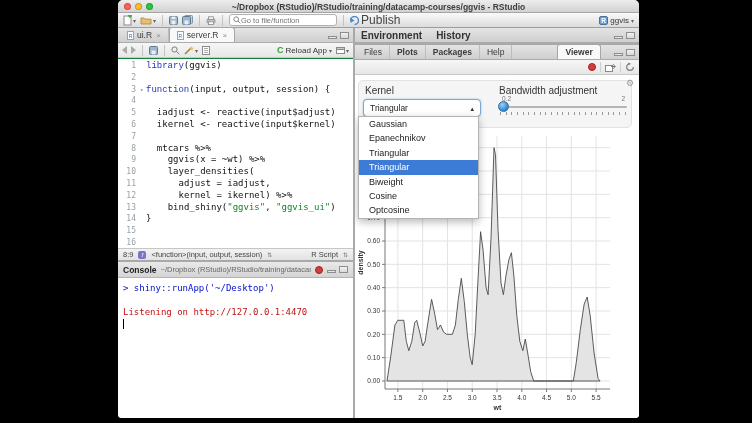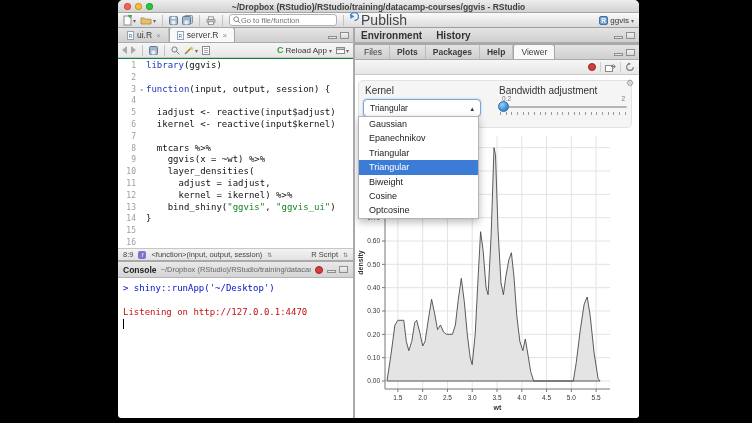--- a/index.html
+++ b/index.html
@@ -22,21 +22,21 @@
   .main-toolbar { position:absolute; left:0; top:13px; width:100%; height:15px;
                   background:linear-gradient(#fafafa,#dcdcdc); border-bottom:1px solid #9e9e9e;
                   display:flex; align-items:center; padding:0 5px; gap:4px; }
   .tb-sep { width:1px; height:11px; background:#c3c3c3; margin:0 2px; }
   .tb-ico { display:inline-flex; align-items:center; gap:1px; color:#777; }
   .caret { font-size:6px; color:#666; }
   .goto-box { display:flex; align-items:center; gap:0; background:#fff; border:1px solid #b2b2b2;
               border-radius:3px; height:12px; width:108px; padding:0 3px; }
   .goto-box input { border:none; outline:none; width:86px; font-size:7.5px; color:#444;
                     font-family:"Liberation Sans",sans-serif; background:transparent; }
-  .publish { display:flex; align-items:flex-start; gap:2px; font-size:14px; color:#444; }
+  .publish { display:flex; align-items:center; gap:2px; font-size:12px; color:#444; }
   .spacer { flex:1; }
   .project-btn { display:flex; align-items:center; gap:2px; font-size:8px; color:#333; }
 
   
   .panes { position:absolute; left:0; top:28px; right:0; bottom:0; background:#a9a9a9; }
   .left-col  { position:absolute; left:0; top:0; width:235px; height:100%; }
   .right-col { position:absolute; left:237px; top:0; width:284px; height:100%; }
 
   
   .tabstrip { position:relative; height:15px; background:linear-gradient(#e4e4e4,#cfcfcf);
@@ -67,21 +67,21 @@
   .reload-wrap { display:flex; align-items:center; gap:2px; font-size:8px; color:#333; }
   .reload-c { color:#2e9e3a; font-weight:bold; font-size:9px; }
   .code-area { position:absolute; left:0; top:31px; width:100%; height:189px; overflow:hidden;
                background:#fff; padding-top:1px; }
   .code-line { height:11.8px; line-height:11.8px; white-space:pre;
                font-family:"DejaVu Sans Mono", monospace; font-size:9px; color:#111; }
   .ln { display:inline-block; width:18px; text-align:right; color:#98a0a6;
         font-size:8px; margin-right:4px; font-family:"DejaVu Sans Mono",monospace; }
   .fold { display:inline-block; width:6px; color:#8a9198; font-size:6px; }
   .fold.on::before { content:"\25be"; }
-  .tok-kw { color:#2038b8; }
+  .tok-kw { color:#2038b8;font-family:Liberation Mono, monospace; }
   .tok-st { color:#128422; }
   .ed-status { position:absolute; left:0; bottom:0; width:100%; height:12px;
                background:linear-gradient(#f3f3f3,#e2e2e2); border-top:1px solid #c6c6c6;
                display:flex; align-items:center; font-size:7.5px; color:#444; padding:0 5px; gap:5px; }
   .fn-icon { width:8px; height:8px; background:#7b74c9; color:#fff; border-radius:2px;
              font-size:6px; font-style:italic; text-align:center; line-height:8px; }
   .updown { font-size:6px; color:#777; }
 
   
   .console-pane { position:absolute; left:0; top:234px; width:235px; bottom:0; background:#fff; }
@@ -343,22 +343,22 @@
             <span class="win-btn"></span>
           </div>
         </div>
 
         <div class="files-pane">
           <div class="tabstrip">
             <div class="tabs-row">
                 <div class="tab" style="font-weight: normal;">Files</div>
                 <div class="tab" style="font-weight: bold;">Plots</div>
                 <div class="tab" style="font-weight: bold;">Packages</div>
-                <div class="tab" style="font-weight: bold;">Help</div>
-                <div class="tab active" style="font-weight: normal;">Viewer</div>
+                <div class="tab" style="font-weight: normal;">Help</div>
+                <div class="tab active" style="font-weight: bold; margin-left: 45px;">Viewer</div>
               </div>
             <div class="win-btns">
               <span class="win-btn min"></span>
               <span class="win-btn"></span>
             </div>
           </div>
           <div class="pane-toolbar viewer-toolbar">
             <span class="stop-circle"></span>
             <span class="vt-sep"></span>
             <svg width="11" height="9">

